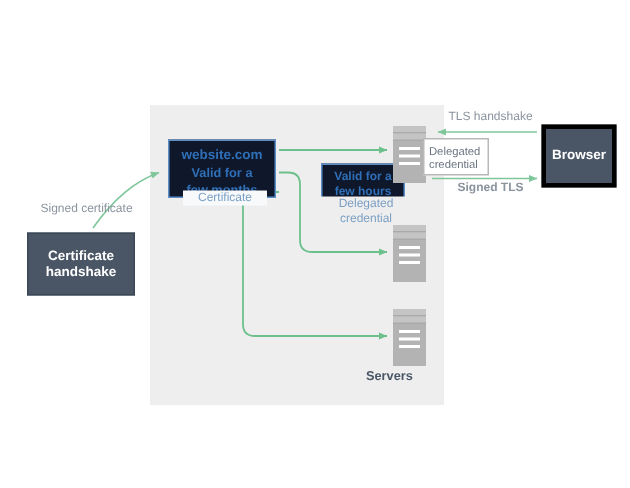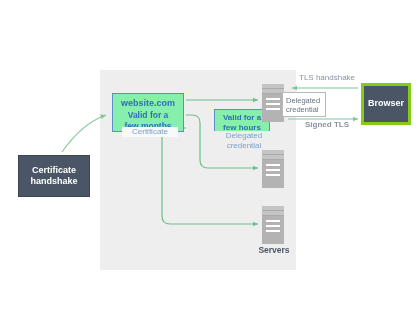--- a/index.html
+++ b/index.html
@@ -60,28 +60,28 @@
     height: 42px;
     font-size: 9px;
     padding: 0 2px;
   }
   #browser-box {
     left: 361px;
     top: 83px;
     width: 50px;
     height: 42px;
     font-size: 9px;
-    border: 3px solid #84cc16;
+    border: 3px solid #000000;
   }
   
   .blue-card {
     position: absolute;
     box-sizing: border-box;
     border: 1px solid #5b8fc9;
-    background: #86efac;
+    background: #0f172a;
     color: #2f6fb8;
     text-align: center;
     font-weight: bold;
   }
   #cert-card {
     left: 112px;
     top: 93px;
     width: 72px;
     height: 39px;
     font-size: 8.5px;
@@ -158,21 +158,20 @@
     margin-bottom: 3px;
   }
   #srv1 { left: 262px; top: 84px; }
   #srv2 { left: 262px; top: 150px; }
   #srv3 { left: 262px; top: 206px; }
   #servers-label {
     position: absolute;
     left: 244px;
     top: 245px;
     width: 60px;
-    text-align: center;
     font-size: 8.5px;
     font-weight: bold;
     color: #4a5666;
   }
   
   #dc-callout {
     position: absolute;
     left: 282px;
     top: 92px;
     width: 44px;
@@ -226,20 +225,21 @@
     <path d="M288,119 L358,119" fill="none" stroke="#7fc79a" stroke-width="1.1" marker-end="url(#ahl)"></path>
   </svg>
 
   <div class="dark-box" id="ca-box">
     <div>
       <div>Certificate</div>
       <div>handshake</div>
     </div>
   </div>
 
+  <div class="flabel" id="lbl-signed-cert">Signed certificate</div>
 
   <div class="blue-card" id="cert-card">
     <div class="dom">website.com</div>
     <div>Valid for a</div>
     <div>few months</div>
   </div>
   <div class="card-caption" id="cert-caption">Certificate</div>
 
   <div class="blue-card" id="dc-card">
     <div>Valid for a</div>

